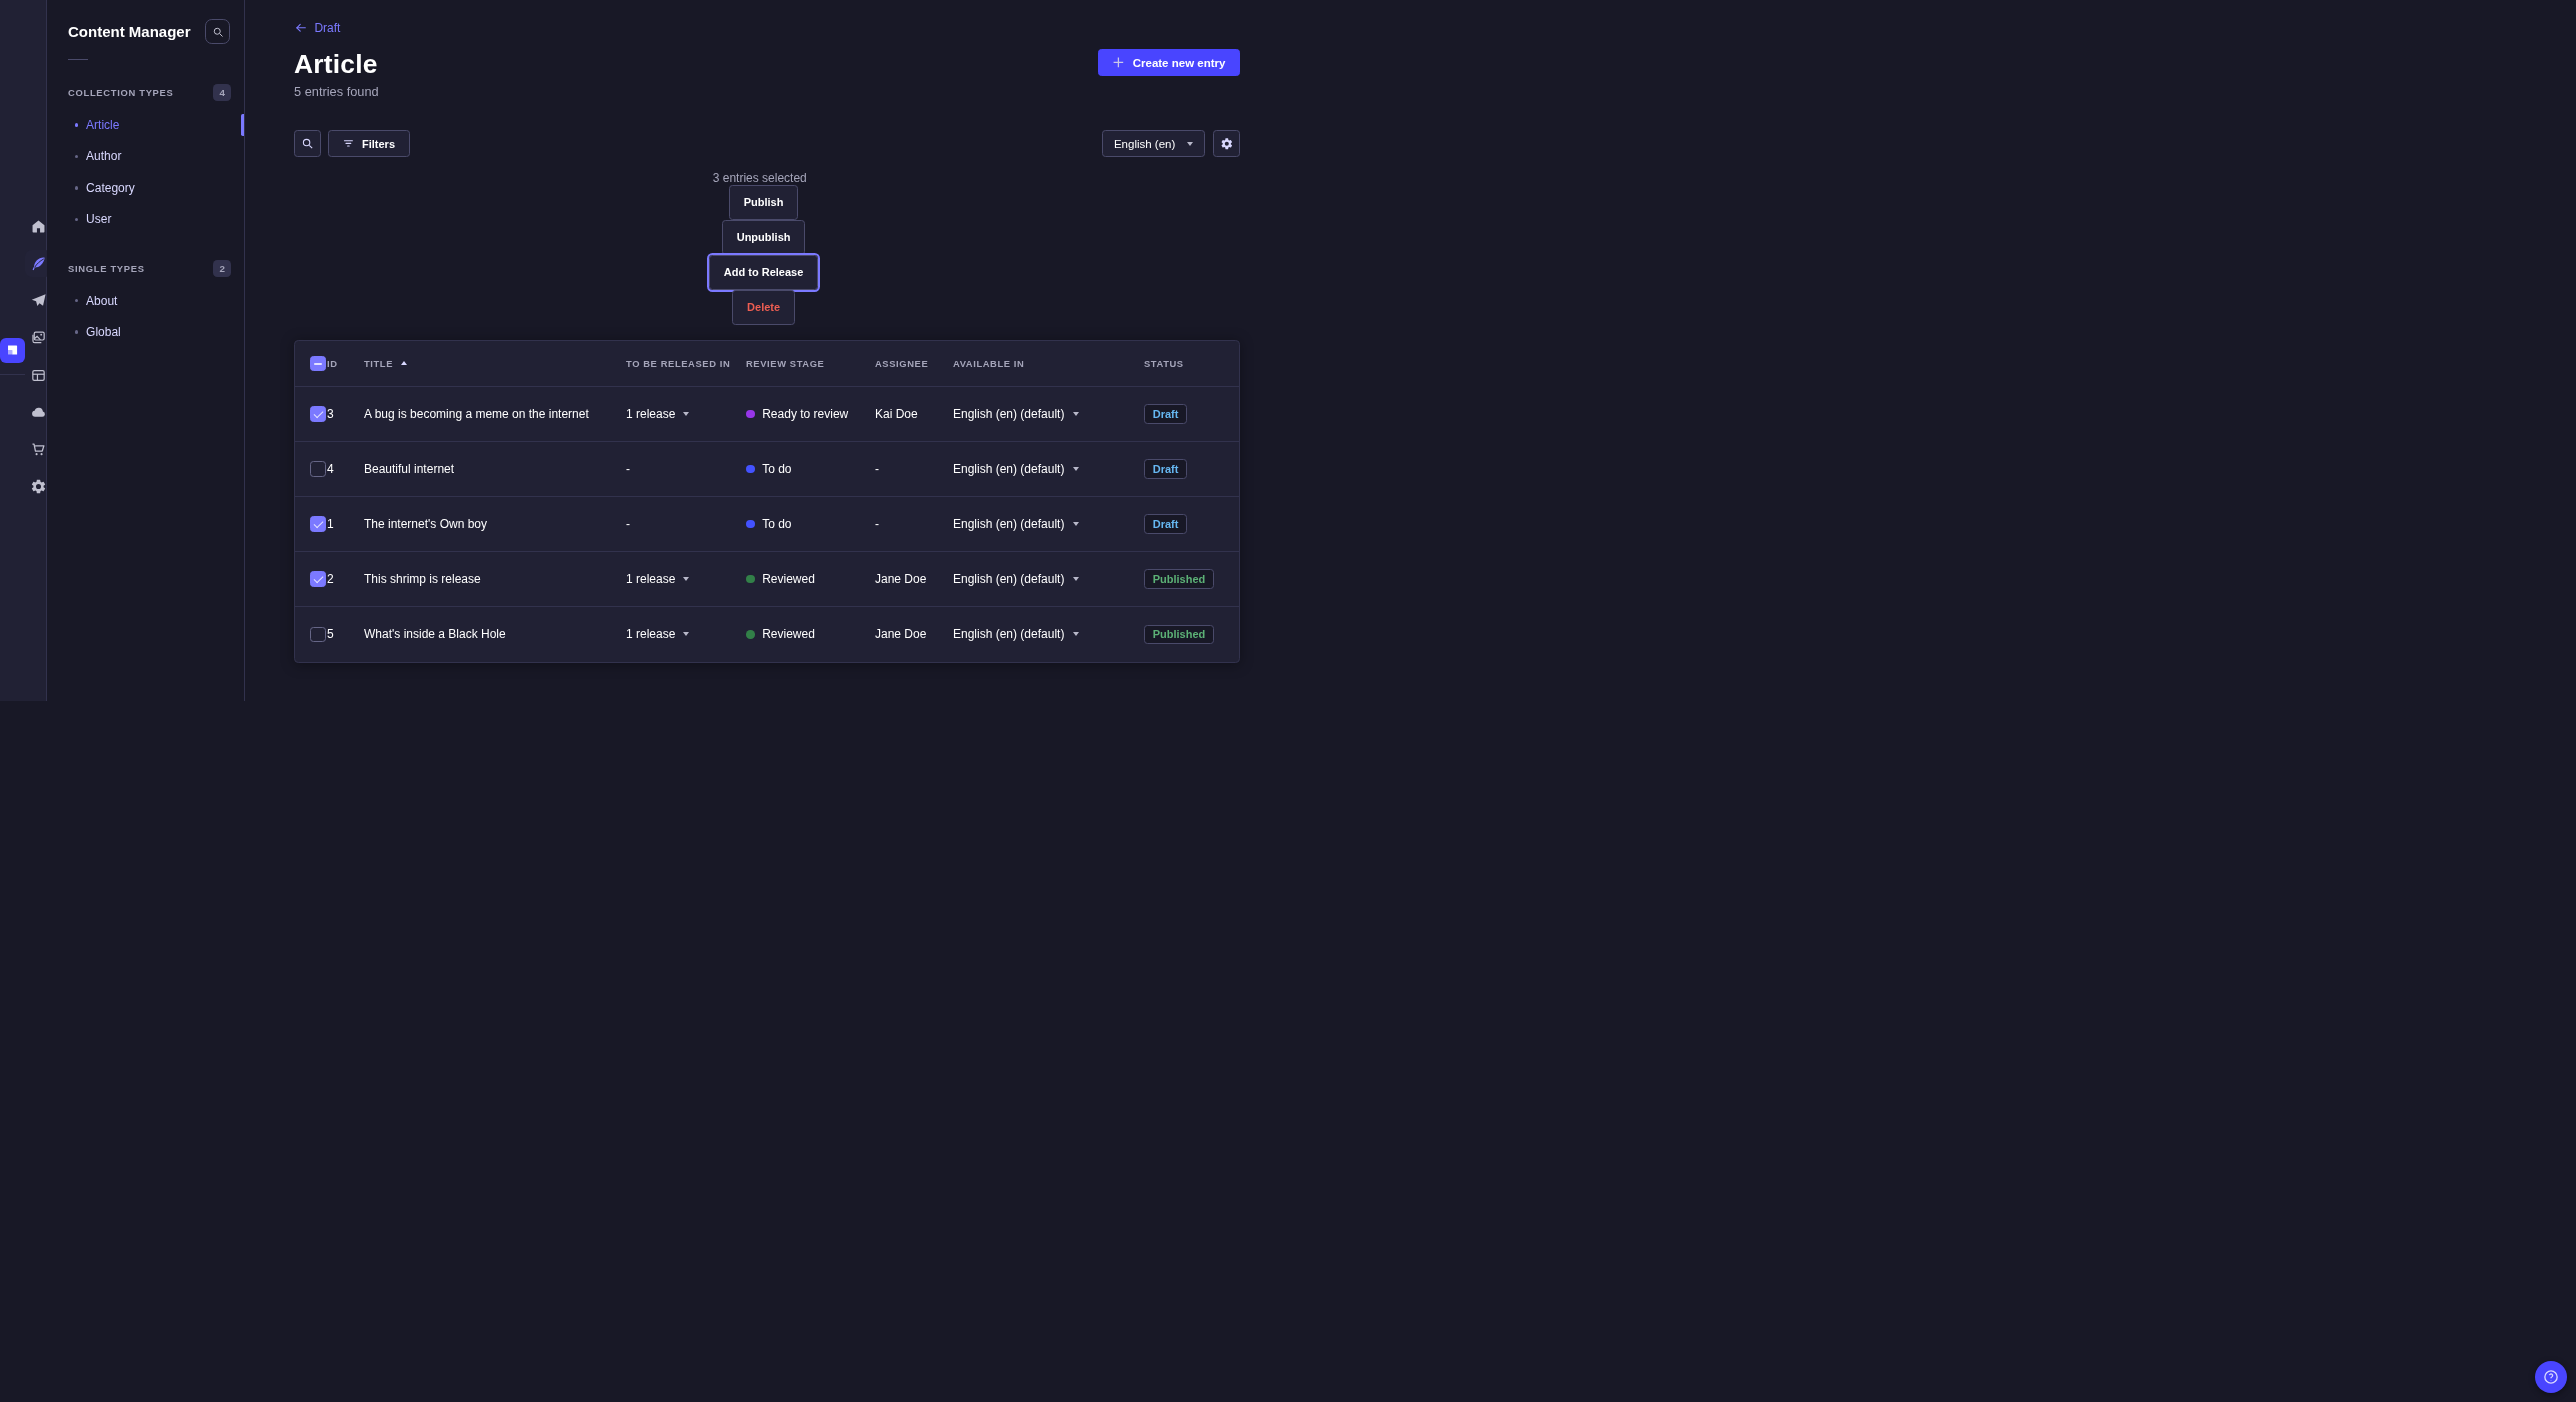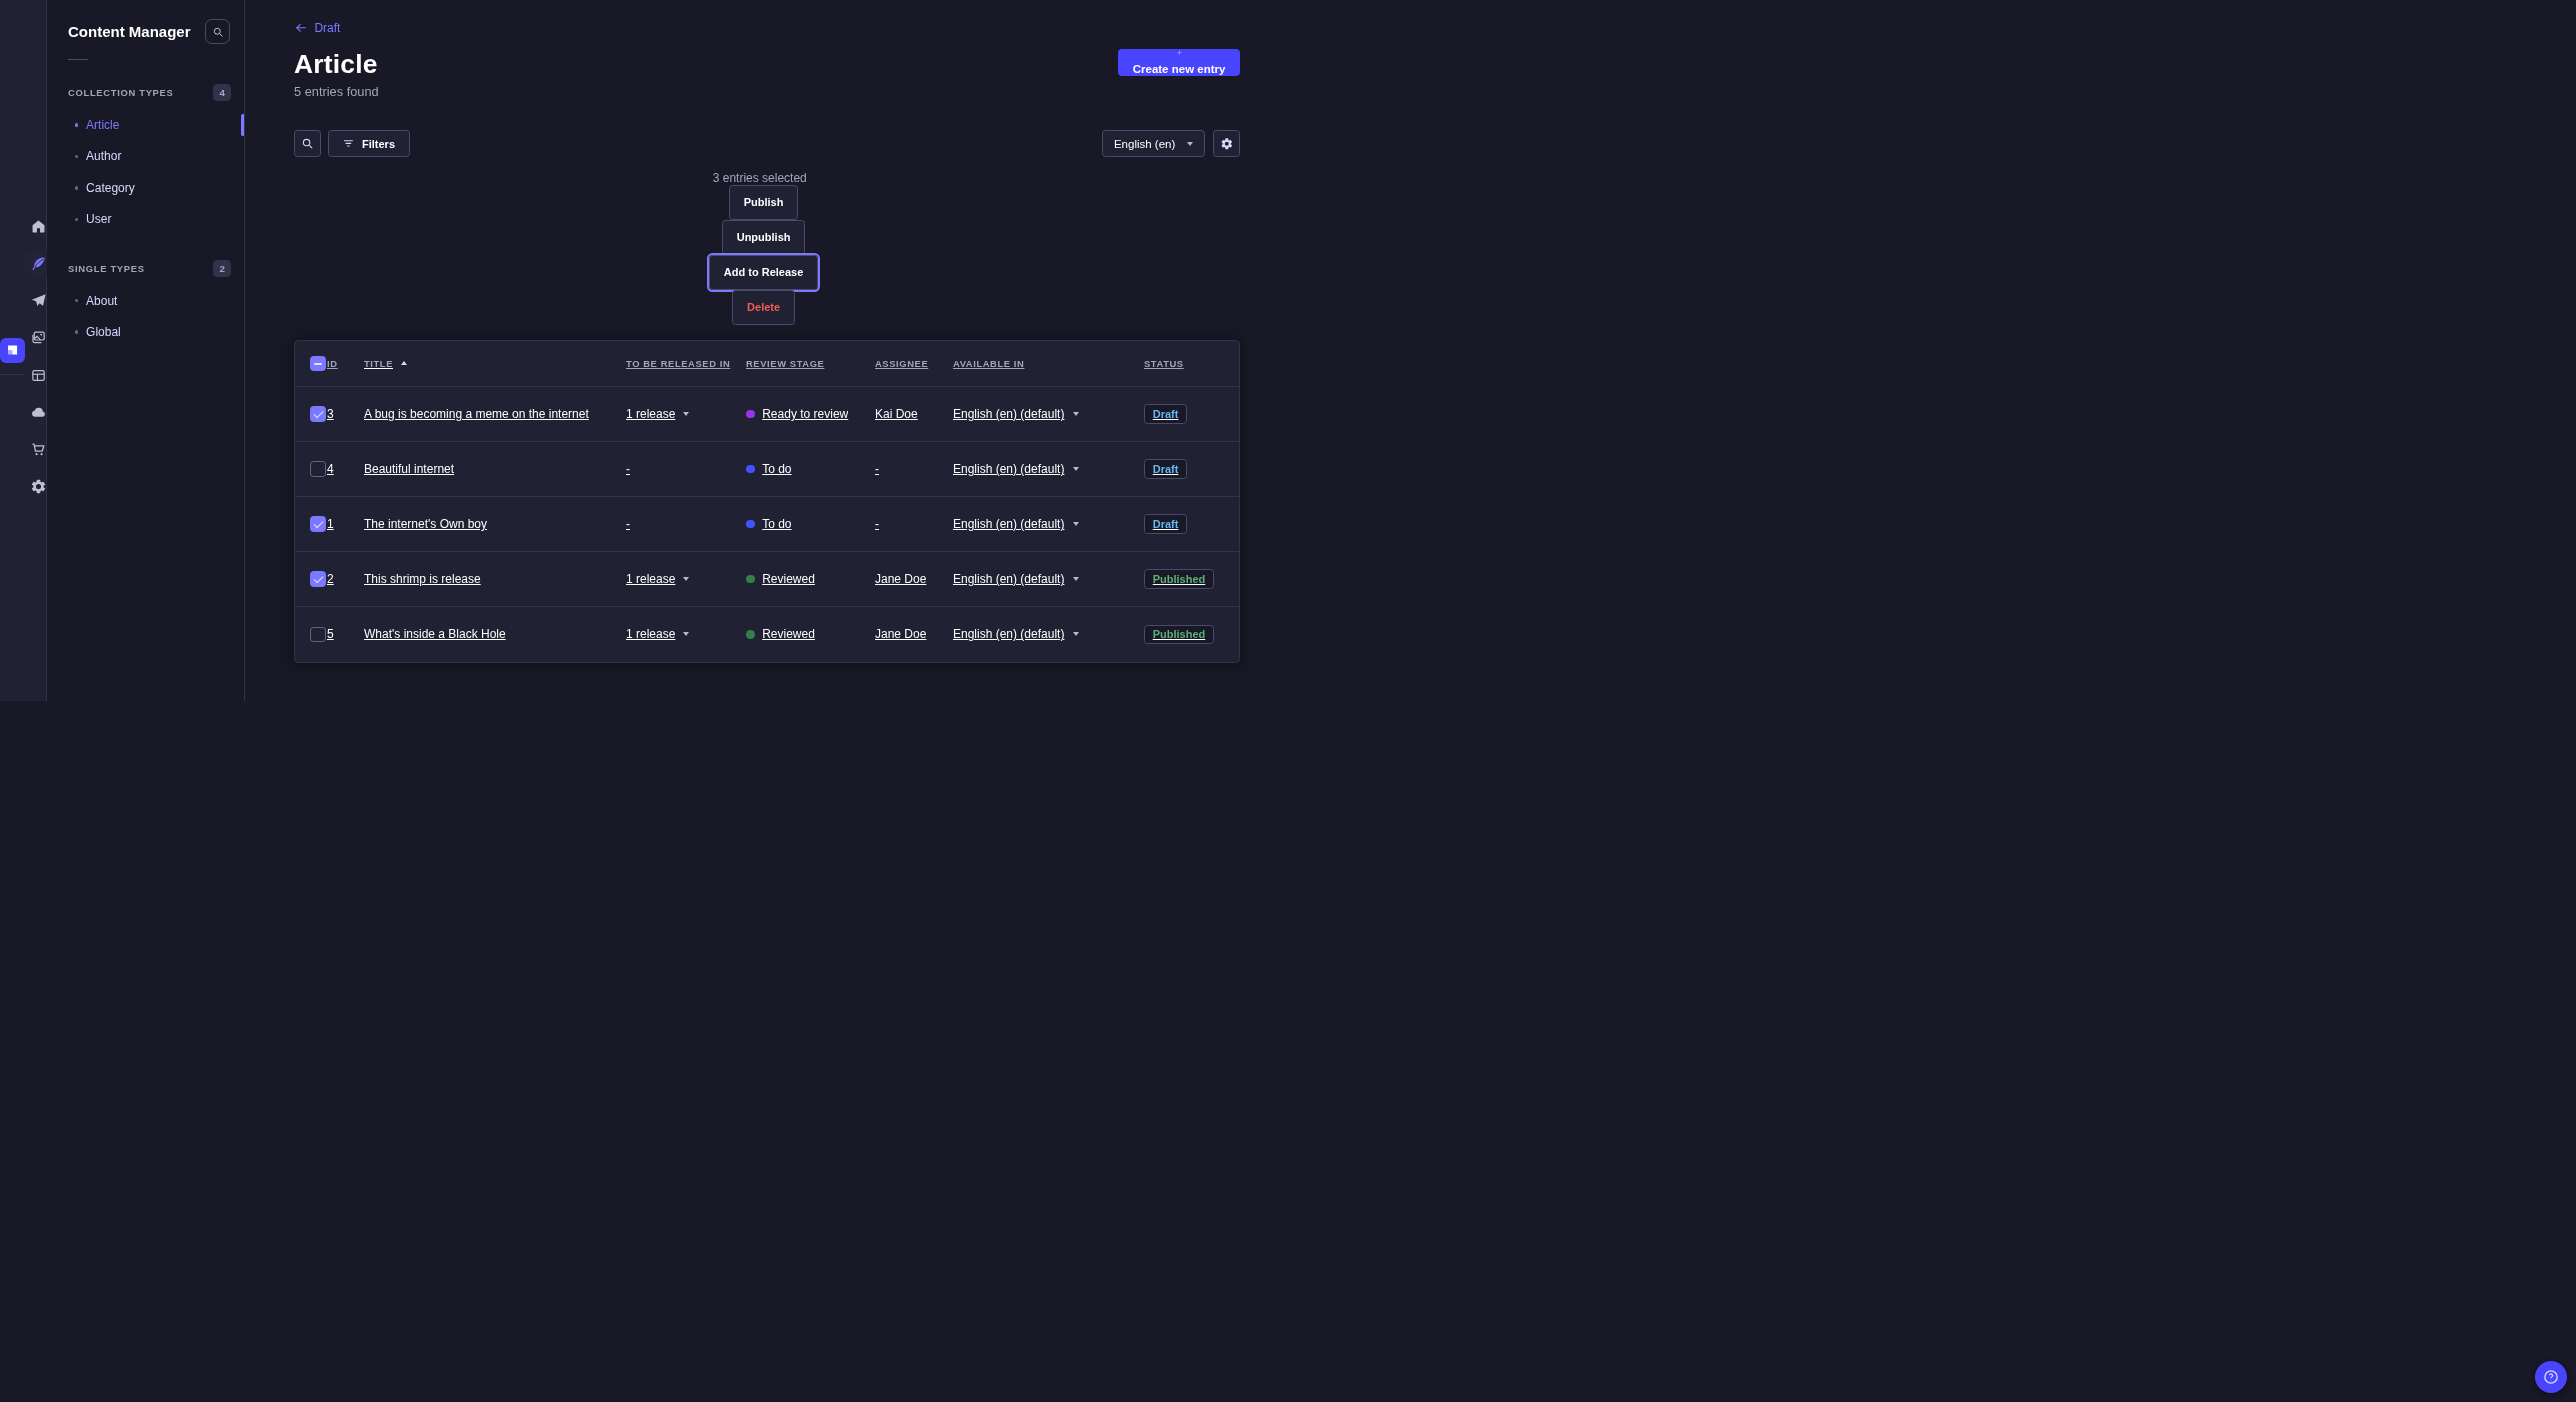--- a/index.html
+++ b/index.html
@@ -65,21 +65,21 @@
   
   .main { flex:1; position:relative; padding:0 48px 0 49px; }
   .back-row { margin-top:21px; display:inline-flex; align-items:center; gap:6.8px; cursor:pointer; }
   .back-label { color:#7b79ff; font-size:12px; }
   h1.page-title { margin-top:11px; font-size:26.4px; font-weight:700; letter-spacing:0.2px; }
   .subtitle { margin-top:4.3px; font-size:12.8px; color:#a5a5ba; }
   .create-btn {
     position:absolute; top:49px; right:48px; height:27px;
     background:#4945ff; border:0.9px solid #4945ff; border-radius:3.4px;
     display:flex; align-items:center; gap:7.7px; padding:0 13.6px;
-    color:#fff; font-size:11.5px; font-weight:600; cursor:pointer;flex-direction:column;
+    color:#fff; font-size:11.5px; font-weight:600; cursor:pointer;
   }
   .toolbar { margin-top:31px; display:flex; align-items:center; gap:6.8px; }
   .icon-btn {
     width:27px; height:27px; border:0.9px solid #4a4a6a; border-radius:3.4px; background:#212134;
     display:flex; align-items:center; justify-content:center; cursor:pointer;
   }
   .filters-btn {
     height:27px; border:0.9px solid #4a4a6a; border-radius:3.4px; background:#212134;
     display:flex; align-items:center; gap:6.8px; padding:0 13.6px;
     color:#fff; font-size:11px; font-weight:600; cursor:pointer;
@@ -101,21 +101,21 @@
   .sel-btn.focus-ring { outline:2.6px solid #7b79ff; outline-offset:0px; margin:0 9.4px 0 2.6px; }
   .sel-btn.danger { color:#ee5e52; }
   
   .card {
     margin-top:15.3px; background:#212134; border:0.9px solid #32324d; border-radius:4.3px;
     box-shadow:0 1.7px 12.8px rgba(0,0,0,.35); overflow:hidden;
   }
   .thead { display:flex; align-items:center; height:46px; border-bottom:0.9px solid #32324d; }
   .trow { display:flex; align-items:center; height:55px; border-bottom:0.9px solid #32324d; cursor:pointer; }
   .trow:last-child { border-bottom:none; }
-  .cell { display:flex; align-items:center; font-size:12px; color:#fff; flex-shrink:0;text-decoration:underline; }
+  .cell { display:flex; align-items:center; font-size:12px; color:#fff; flex-shrink:0; }
   .c-check { width:32px; padding-left:15.3px; }
   .c-id { width:37px; }
   .c-title { flex:1; min-width:0; }
   .c-release { width:120px; gap:7.7px; }
   .c-stage { width:129px; gap:7.7px; }
   .c-assignee { width:78px; }
   .c-available { width:191px; gap:8.5px; }
   .c-status { width:95px; }
   .hcell { font-size:9.4px; font-weight:700; letter-spacing:0.6px; color:#a5a5ba; }
   .sort-arrow { width:0; height:0; border-left:3.8px solid transparent; border-right:3.8px solid transparent; border-bottom:4.7px solid #d9d8ff; margin-left:7.7px; }

